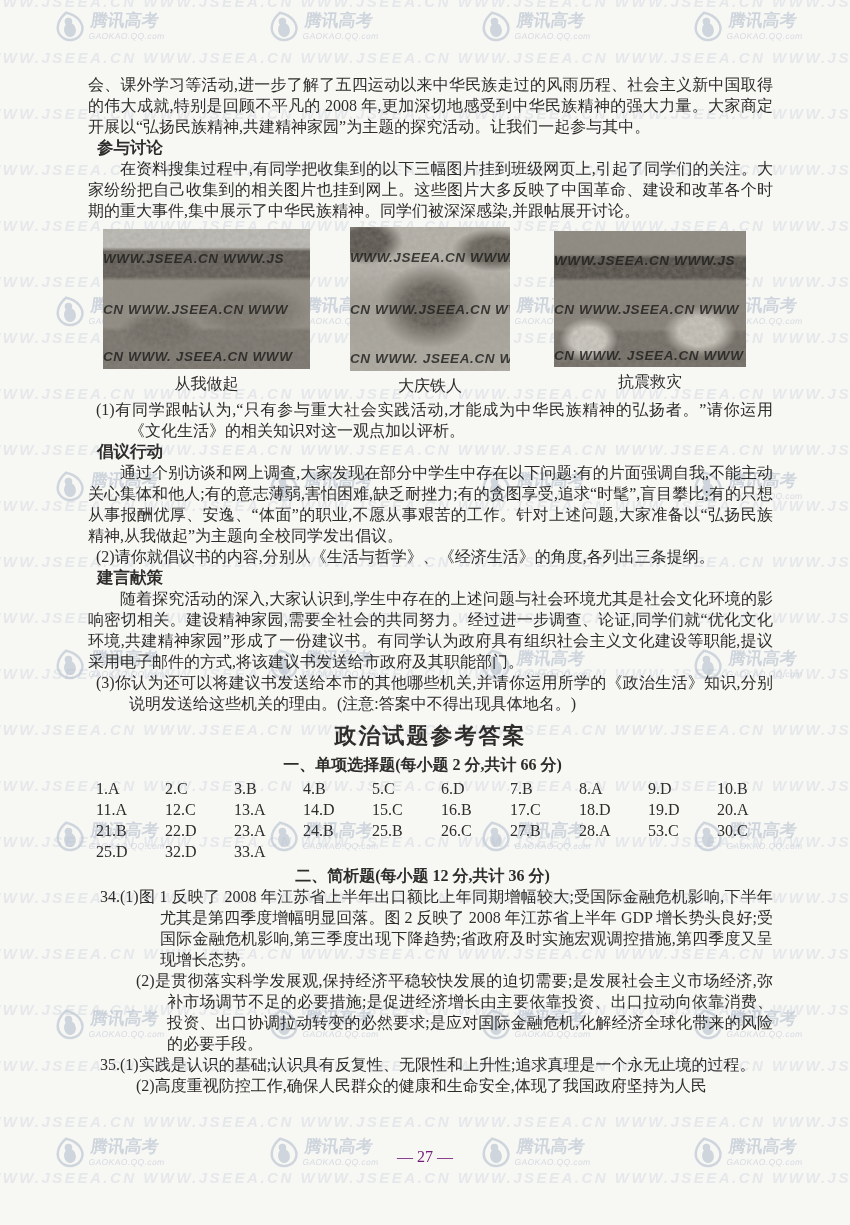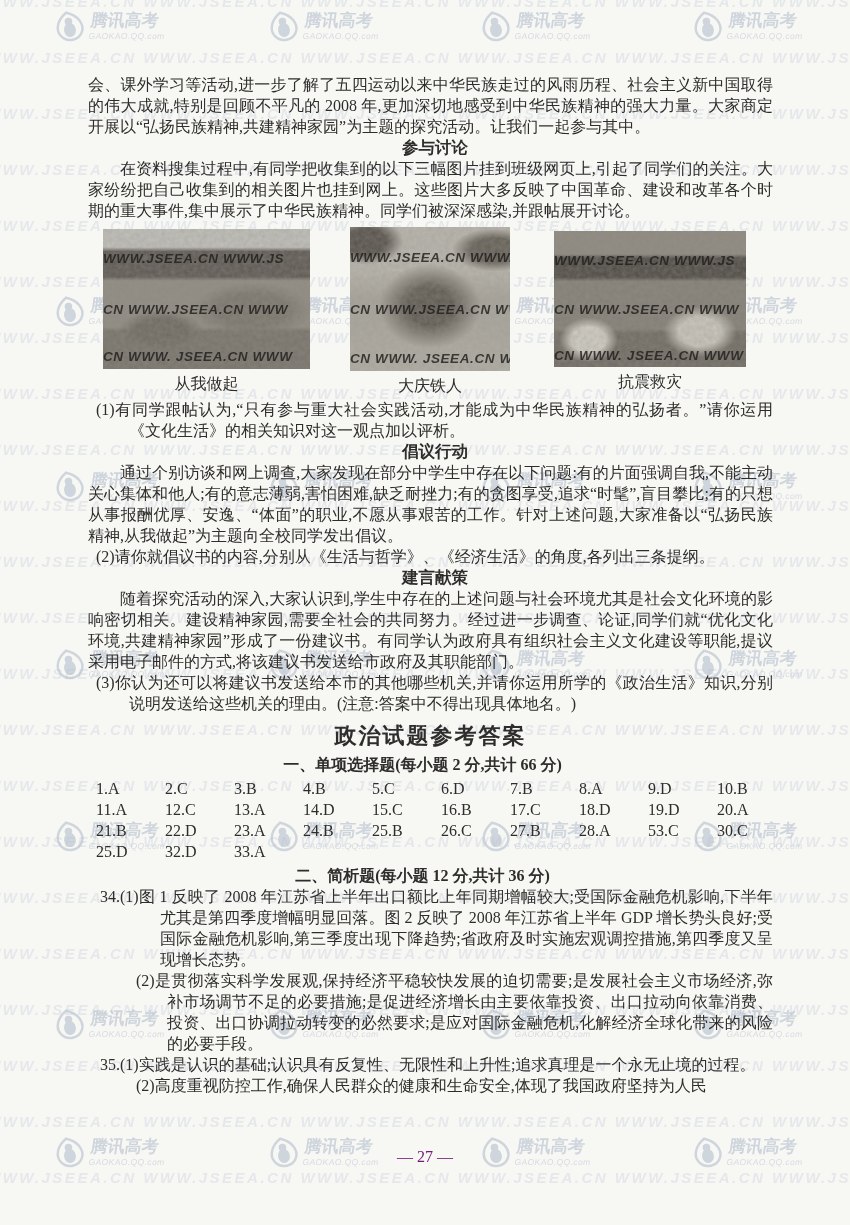--- a/index.html
+++ b/index.html
@@ -24,21 +24,21 @@
   }
   .wm-brand small{font:400 8.5px/1.2 "Liberation Sans","DejaVu Sans",sans-serif;color:#c2cad6;letter-spacing:.4px;}
   
   .content{
     position:relative;z-index:2;
     padding:74px 77px 0 88px;
     font-size:16px;line-height:21px;text-align:justify;
   }
   .para{margin:0;}
   .indent{text-indent:2em;}
-  .hd{margin:0 0 0 9px;font-size:16.5px;font-weight:700;text-align:center;}
+  .hd{margin:0 0 0 9px;font-size:16.5px;font-weight:700;text-align:left;}
   .hang{padding-left:33px;text-indent:-33px;margin-left:8px;}
   .hang60{padding-left:60px;text-indent:-60px;margin-left:12px;}
   .hang31{padding-left:31px;text-indent:-31px;margin-left:48px;}
   
   .photos{display:flex;align-items:flex-start;margin:8px 0 3px 15px;text-align:left;}
   .photoblock{margin:0;}
   .photoblock.b2{margin-left:40px;margin-top:-2px;}
   .photoblock.b3{margin-left:44px;margin-top:2px;}
   .photo{position:relative;overflow:hidden;background:#979388;}
   .b1 .photo{width:207px;height:140px;background:

